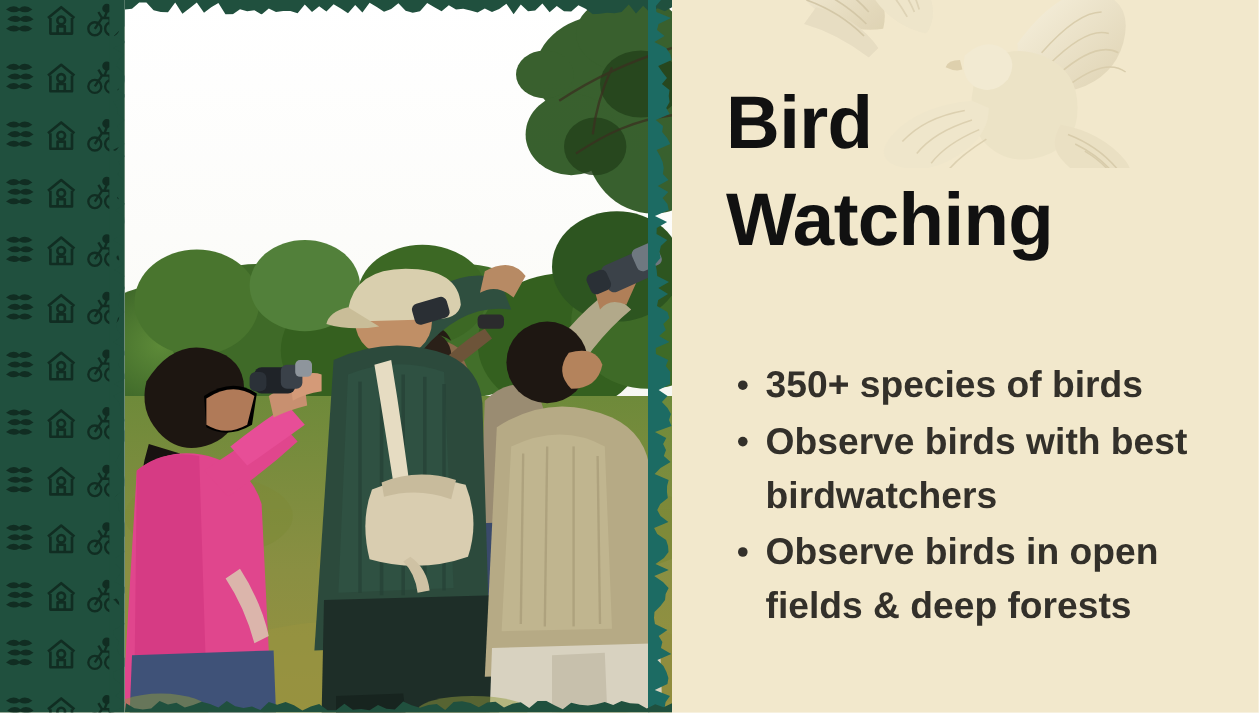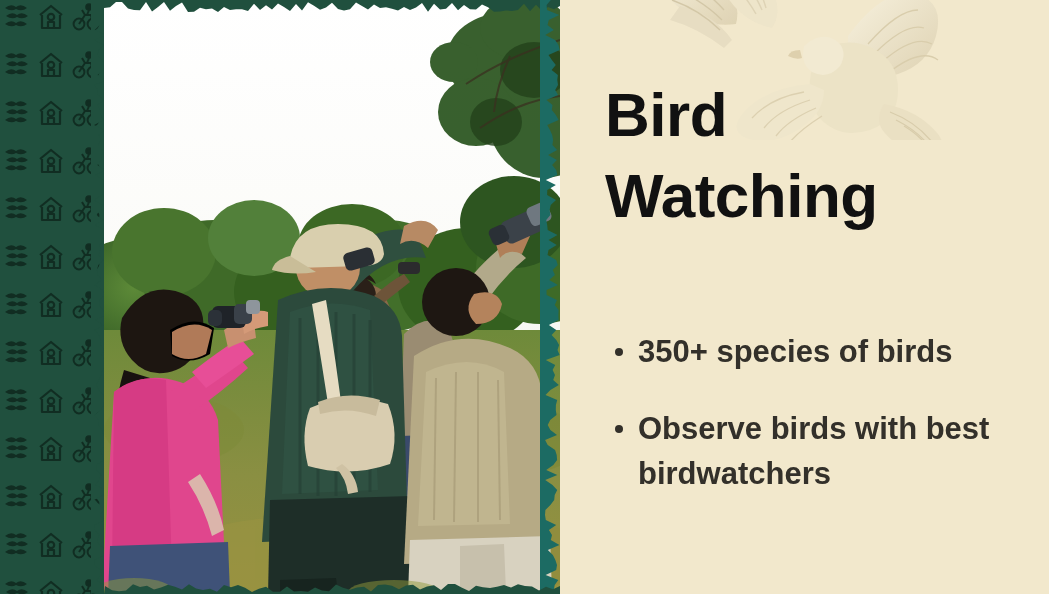--- a/index.html
+++ b/index.html
@@ -88,21 +88,21 @@
     position: absolute;
     left: 560px; top: 0;
     width: 489px;
     height: 594px;
   }
   .doves { position: absolute; left: 0; top: 0; width: 489px; height: 140px; }
 
   .title {
     position: absolute;
     left: 45px;
-    top: 74px;
+    top: 62px;
     width: 430px;
     color: #111111;
     font-size: 62px;
     font-weight: 700;
     line-height: 1.31;
     letter-spacing: -0.5px;
     white-space: pre-line;
   }
 
   .bullets {
@@ -115,21 +115,20 @@
     padding: 0;
     color: #33302a;
     font-size: 31px;
     font-weight: 600;
     line-height: 1.47;
   }
   .bullets li {
     position: relative;
     padding-left: 28px;
     margin-bottom: 1px;
-    margin-top: 31px;
   }
   .bullets li::before {
     content: "";
     position: absolute;
     left: 5px;
     top: 19px;
     width: 8px;
     height: 8px;
     border-radius: 50%;
     background: #33302a;
@@ -744,15 +743,16 @@
         </g>
       </g>
     </svg>
 
     <div class="title">Bird
 Watching</div>
 
     <ul class="bullets" id="bullet-list">
         <li>350+ species of birds</li>
         <li>Observe birds with best birdwatchers</li>
+        <li>Observe birds in open fields &amp; deep forests</li>
       </ul>
   </div>
 </div>
 
 </body></html>

